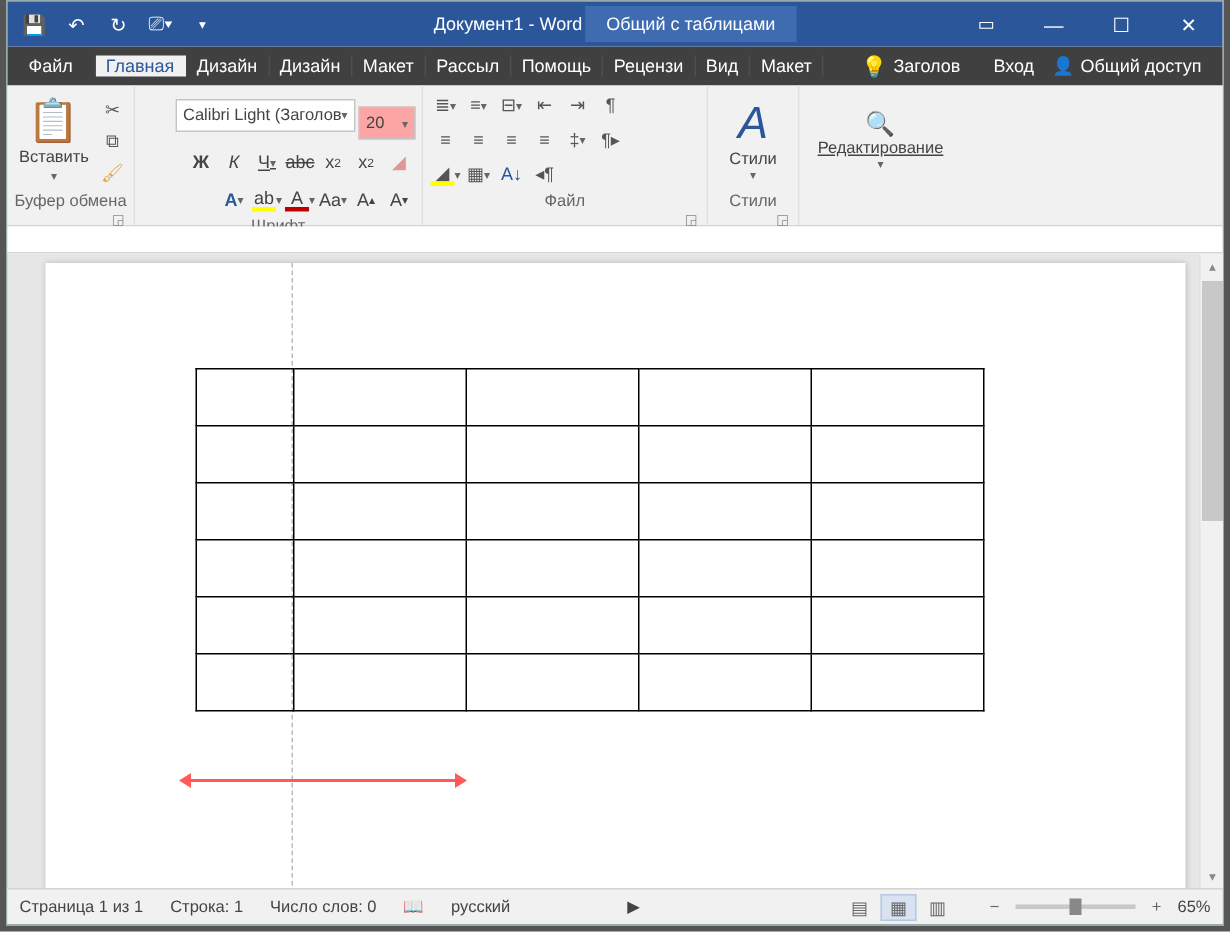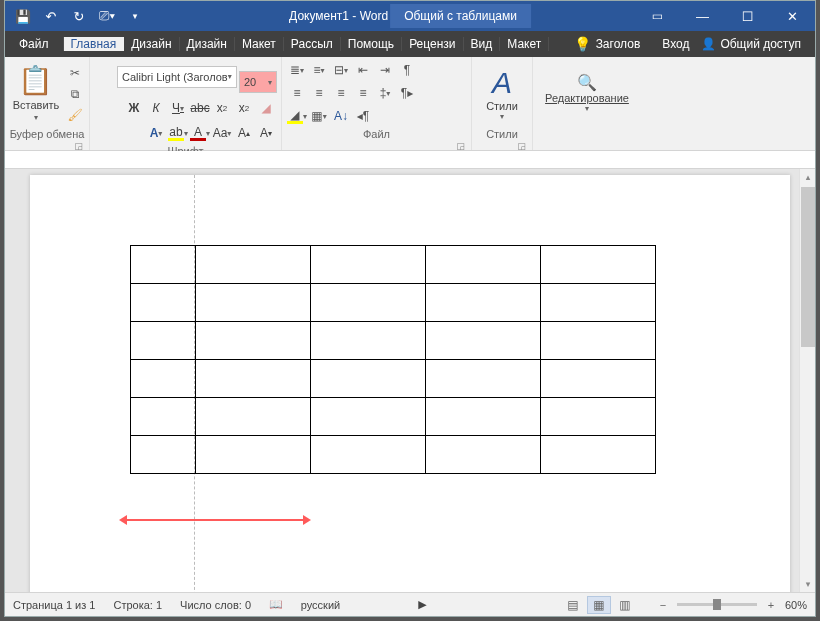--- a/index.html
+++ b/index.html
@@ -342,17 +342,17 @@
       <div class="view-btn">▤</div>
       <div class="view-btn active">▦</div>
       <div class="view-btn">▥</div>
     </div>
     <div class="zoom">
       <span class="zoom-btn">−</span>
       <div class="zoom-slider">
           <div class="zoom-thumb"></div>
         </div>
       <span class="zoom-btn">+</span>
-      <span>60%</span>
+      <span>65%</span>
     </div>
   </div>
 
 </div>
 
 </body></html>

